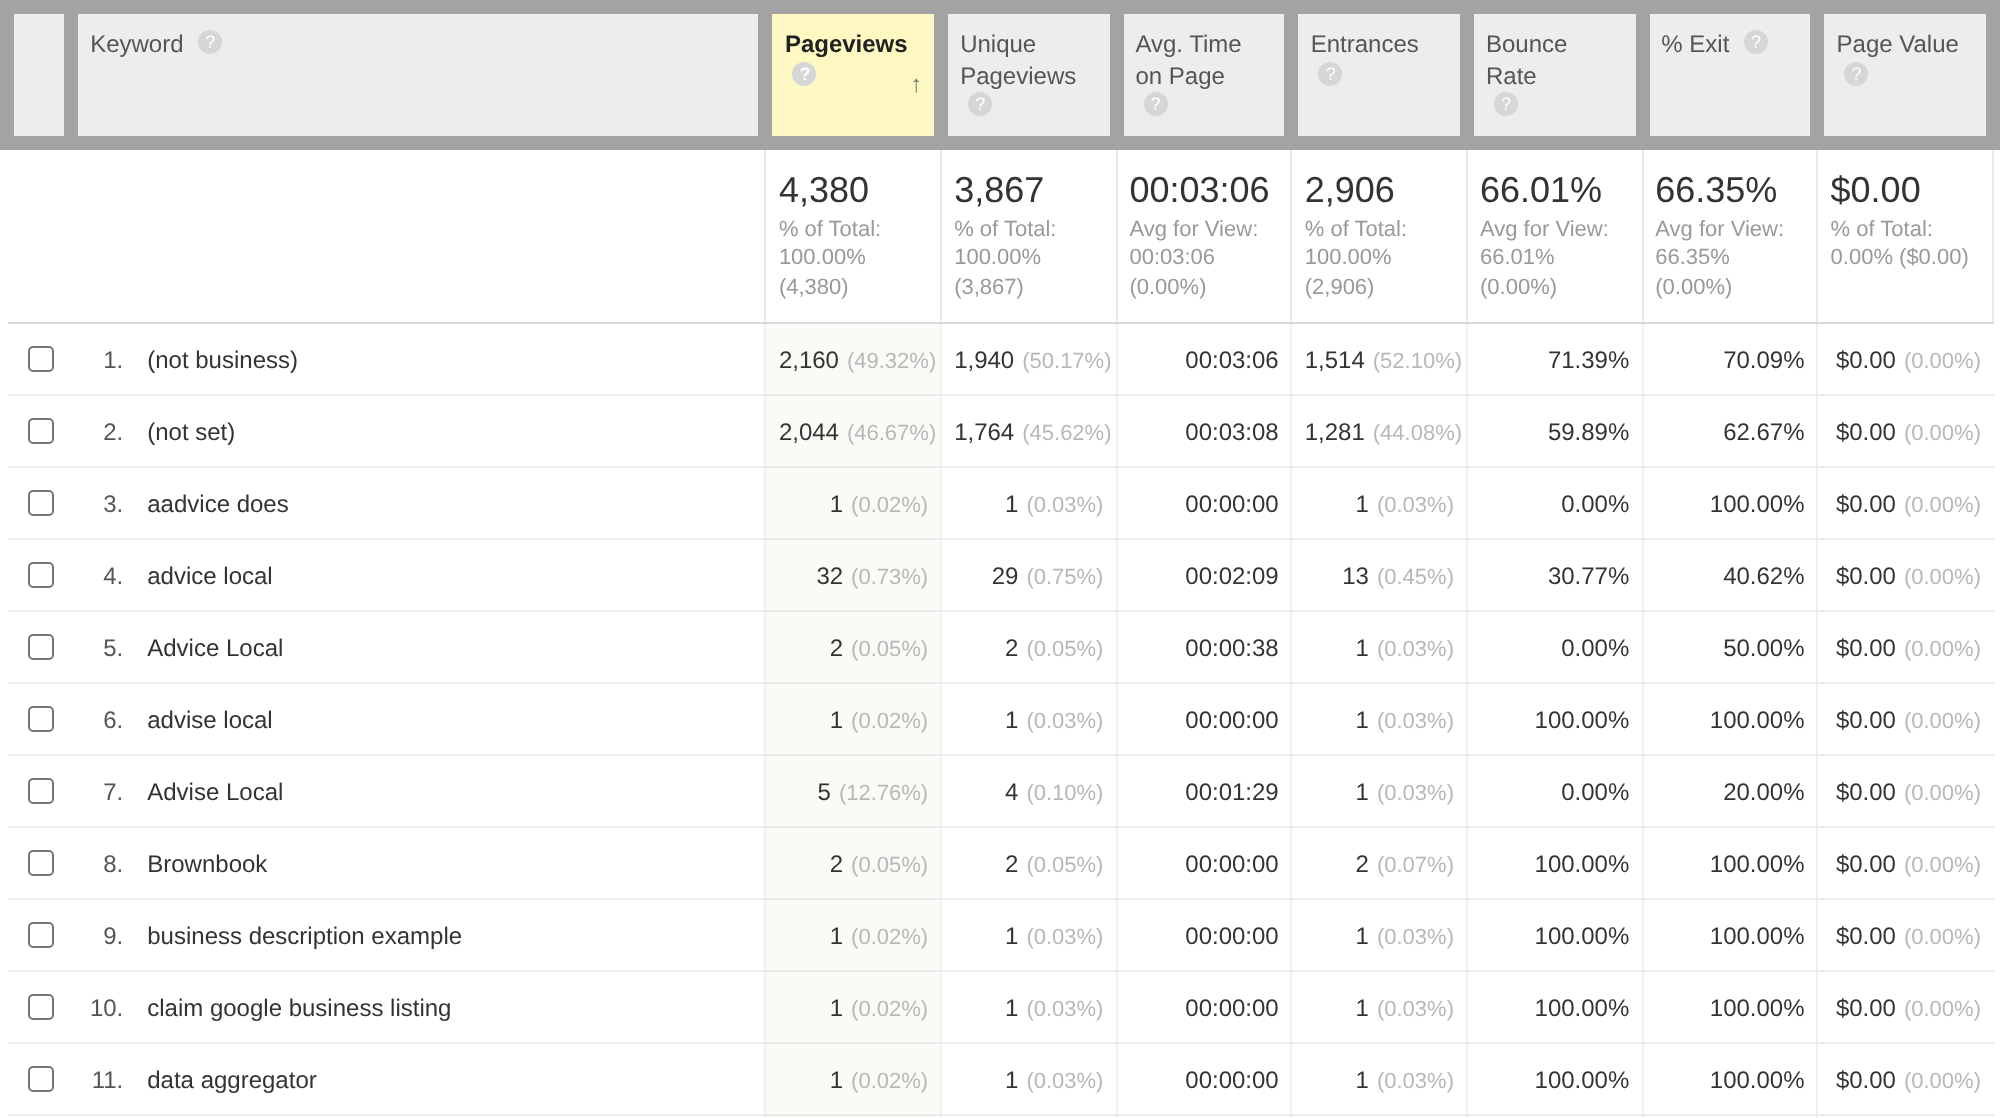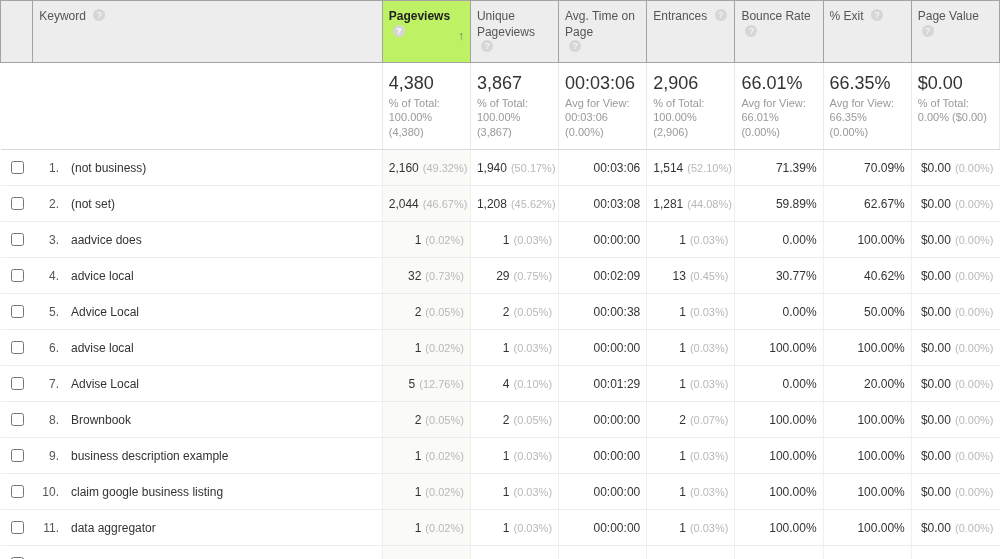--- a/index.html
+++ b/index.html
@@ -11,30 +11,30 @@
     background: #fff;
     width: 1000px;
   }
   table {
     width: 100%;
     border-collapse: collapse;
     table-layout: fixed;
   }
   thead tr.head-row th {
     background: #ededed;
-    border: 1px solid #a3a3a3;
+    border: 7px solid #a3a3a3;
     font-weight: 400;
     color: #555;
     padding: 8px 6px;
     text-align: left;
     vertical-align: top;
     height: 42px;
   }
   thead tr.head-row th.sorted {
-    background: #bef264;
+    background: #fef9c3;
     font-weight: 600;
     color: #222;
   }
   .col-label {
     display: inline-block;
     line-height: 1.3;
   }
   .help-circle {
     display: inline-block;
     width: 12px;
@@ -217,21 +217,21 @@
         <td class="num-cell"><span class="val-main">1,514</span><span class="val-pct">(52.10%)</span></td>
         <td class="num-cell"><span class="val-main">71.39%</span></td>
         <td class="num-cell"><span class="val-main">70.09%</span></td>
         <td class="num-cell"><span class="val-main">$0.00</span><span class="val-pct">(0.00%)</span></td>
       </tr>
       <tr class="data-row">
         <td class="cb-cell"><input type="checkbox" class="rowcheck" style=""></td>
         <td class="idx-cell">2.</td>
         <td class="kw-cell">(not set)</td>
         <td class="num-cell sorted-col"><span class="val-main">2,044</span><span class="val-pct">(46.67%)</span></td>
-        <td class="num-cell"><span class="val-main">1,208</span><span class="val-pct">(45.62%)</span></td>
+        <td class="num-cell"><span class="val-main">1,764</span><span class="val-pct">(45.62%)</span></td>
         <td class="num-cell"><span class="val-main">00:03:08</span></td>
         <td class="num-cell"><span class="val-main">1,281</span><span class="val-pct">(44.08%)</span></td>
         <td class="num-cell"><span class="val-main">59.89%</span></td>
         <td class="num-cell"><span class="val-main">62.67%</span></td>
         <td class="num-cell"><span class="val-main">$0.00</span><span class="val-pct">(0.00%)</span></td>
       </tr>
       <tr class="data-row">
         <td class="cb-cell"><input type="checkbox" class="rowcheck" style=""></td>
         <td class="idx-cell">3.</td>
         <td class="kw-cell">aadvice does</td>

